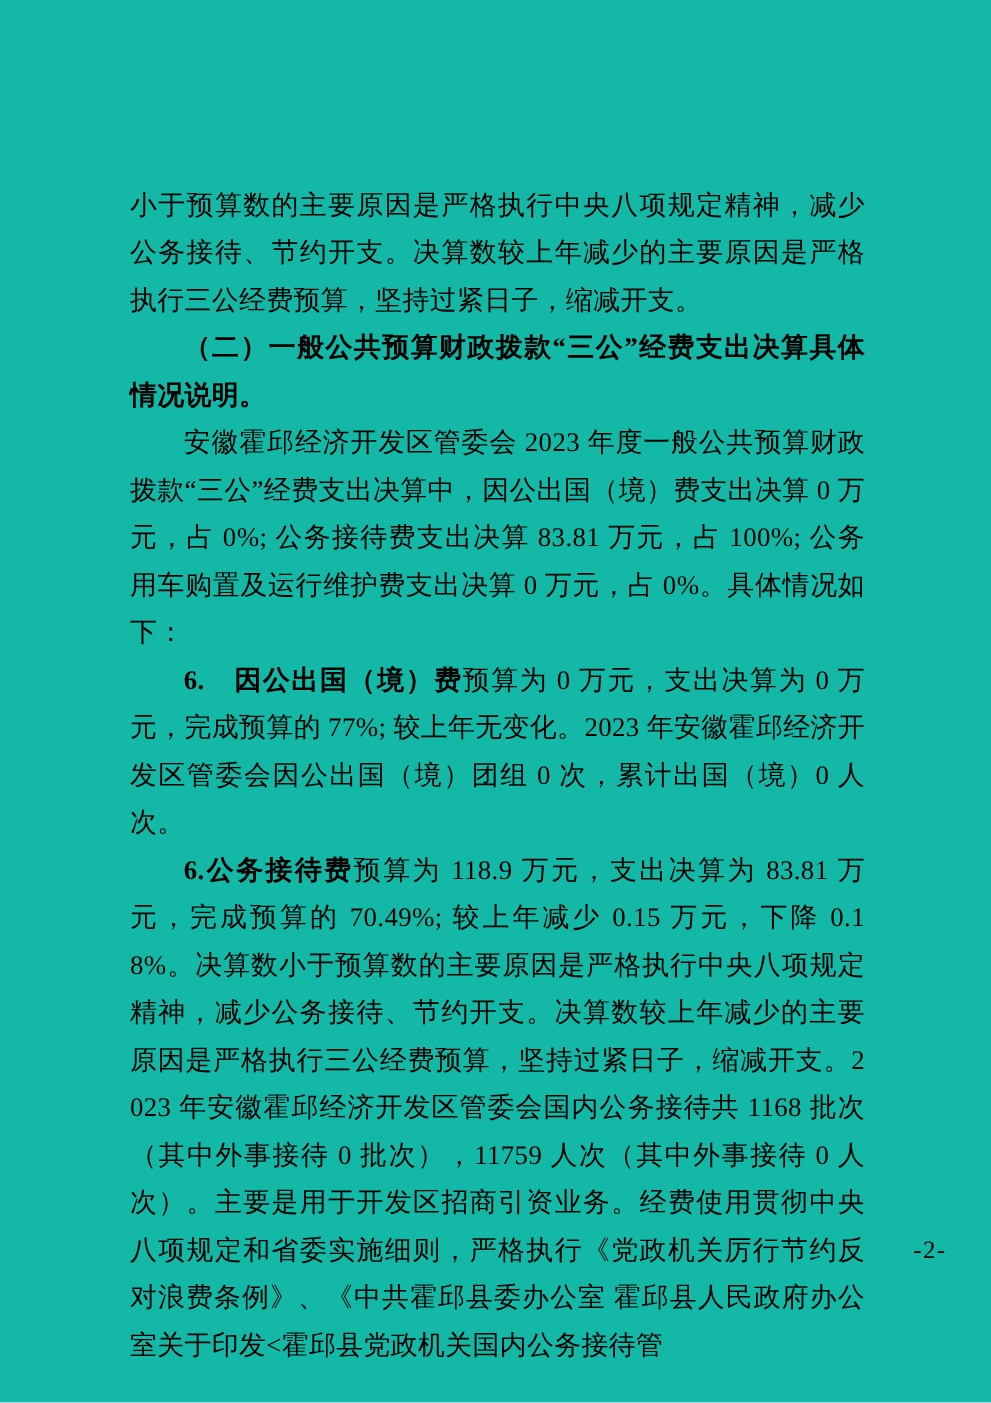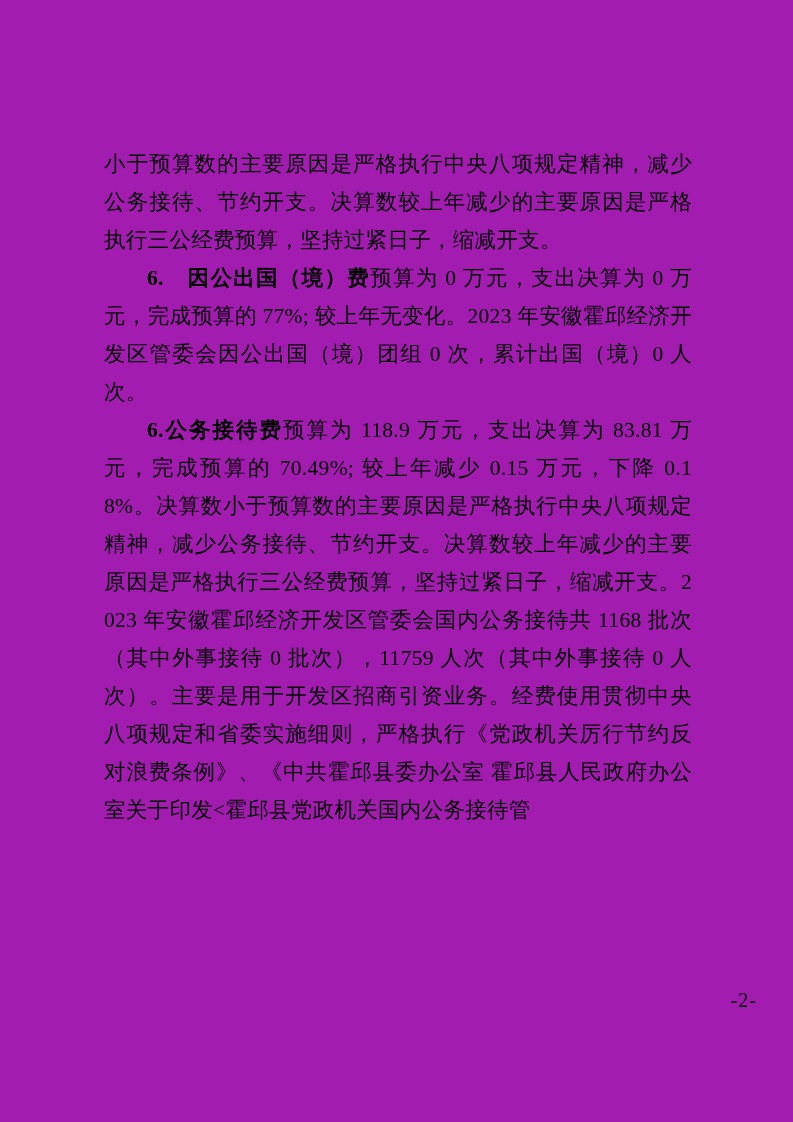--- a/index.html
+++ b/index.html
@@ -4,21 +4,21 @@
 <style>
   html, body {
     margin: 0;
     padding: 0;
     background: #ffffff;
   }
   .page {
     position: relative;
     width: 793px;
     height: 1122px;
-    background: #a21caf;
+    background: #14b8a6;
     overflow: hidden;
     font-family: "Liberation Serif", "DejaVu Serif", serif;
     color: #000000;
   }
   .content {
     position: absolute;
     left: 104px;
     top: 145px;
     width: 588px;
   }
@@ -47,17 +47,19 @@
     font-family: "Liberation Serif", "DejaVu Serif", serif;
     color: #000000;
   }
 </style>
 </head>
 <body>
 
 <div class="page">
   <div class="content">
       <p class=""><span>小于预算数的主要原因是严格执行中央八项规定精神，减少公务接待、节约开支。决算数较上年减少的主要原因是严格执行三公经费预算，坚持过紧日子，缩减开支。</span></p>
+      <p class="indent"><span class="bold">（二）一般公共预算财政拨款“三公”经费支出决算具体情况说明。</span></p>
+      <p class="indent"><span>安徽霍邱经济开发区管委会 2023 年度一般公共预算财政拨款“三公”经费支出决算中，因公出国（境）费支出决算 0 万元，占 0%; 公务接待费支出决算 83.81 万元，占 100%; 公务用车购置及运行维护费支出决算 0 万元，占 0%。具体情况如下：</span></p>
       <p class="indent"><span class="bold">6.　因公出国（境）费</span><span>预算为 0 万元，支出决算为 0 万元，完成预算的 77%; 较上年无变化。2023 年安徽霍邱经济开发区管委会因公出国（境）团组 0 次，累计出国（境）0 人次。</span></p>
       <p class="indent"><span class="bold">6.公务接待费</span><span>预算为 118.9 万元，支出决算为 83.81 万元，完成预算的 70.49%; 较上年减少 0.15 万元，下降 0.18%。决算数小于预算数的主要原因是严格执行中央八项规定精神，减少公务接待、节约开支。决算数较上年减少的主要原因是严格执行三公经费预算，坚持过紧日子，缩减开支。2023 年安徽霍邱经济开发区管委会国内公务接待共 1168 批次（其中外事接待 0 批次），11759 人次（其中外事接待 0 人次）。主要是用于开发区招商引资业务。经费使用贯彻中央八项规定和省委实施细则，严格执行《党政机关厉行节约反对浪费条例》、《中共霍邱县委办公室 霍邱县人民政府办公室关于印发&lt;霍邱县党政机关国内公务接待管</span></p>
     </div>
   <div class="page-number">-2-</div>
 </div>
 
 </body></html>

